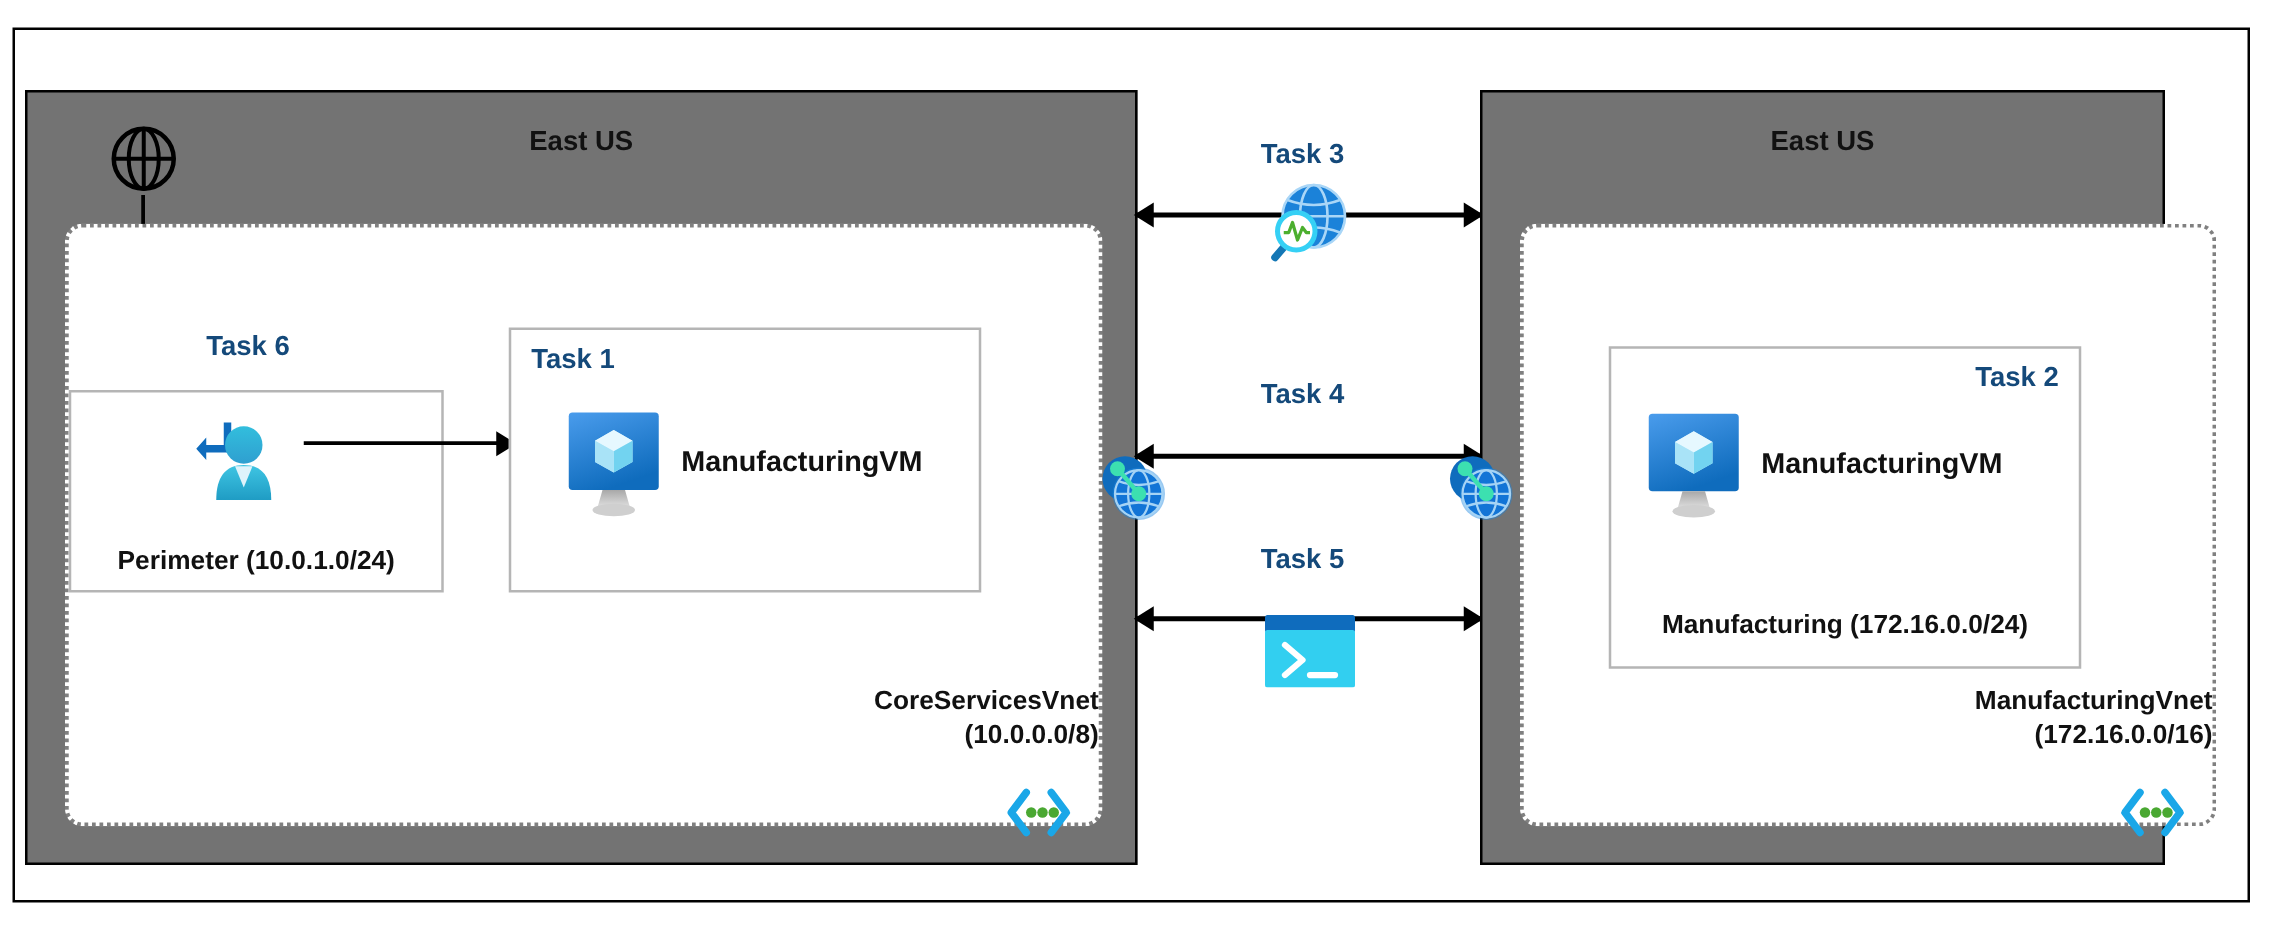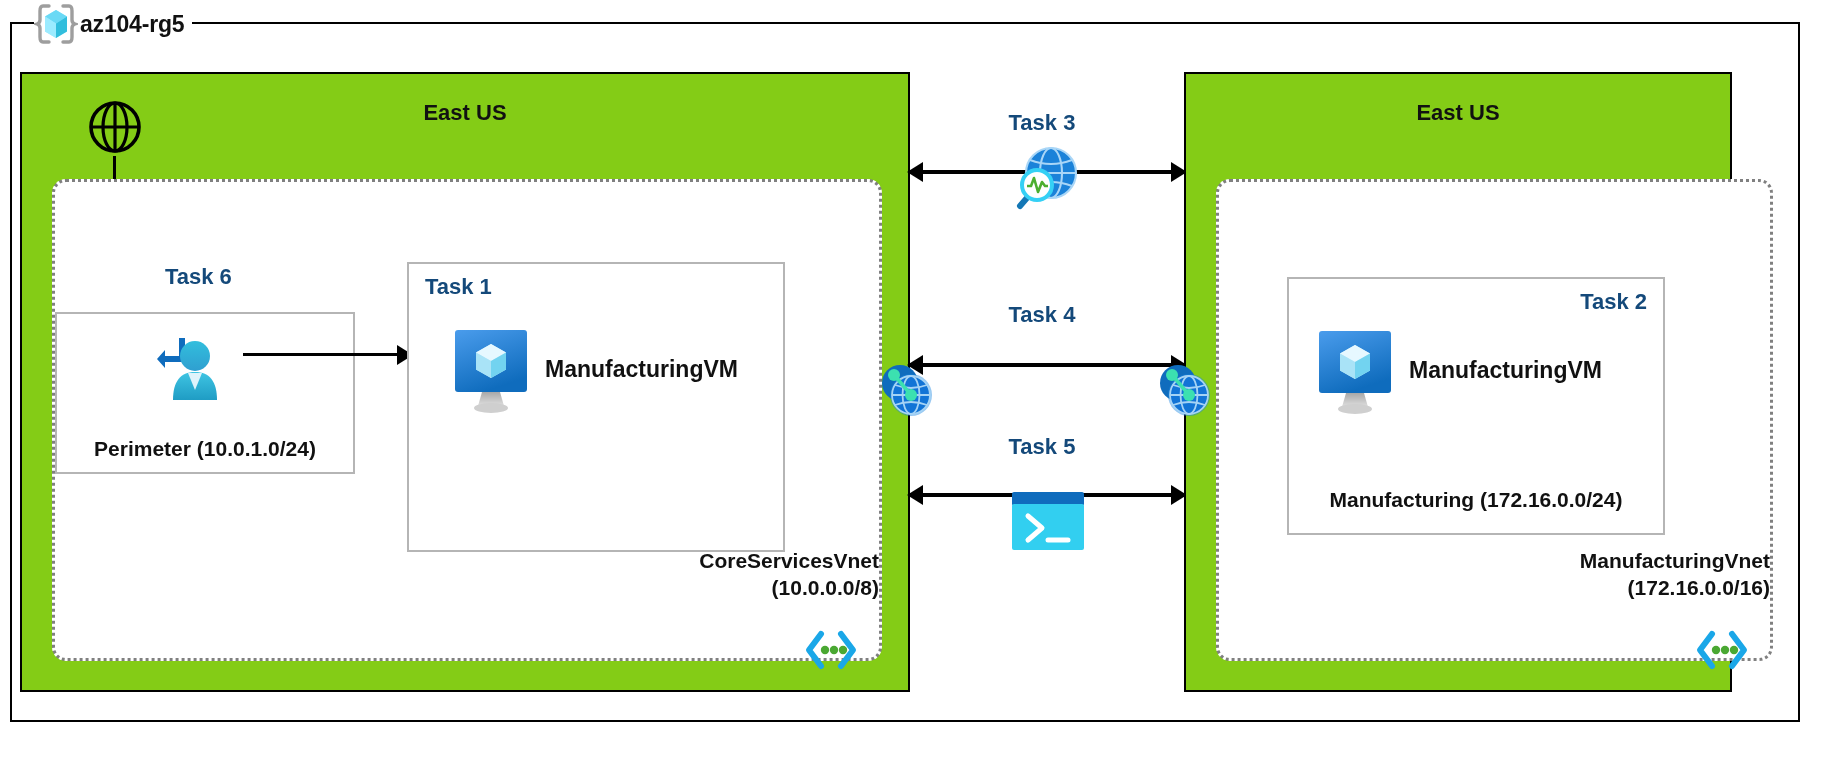--- a/index.html
+++ b/index.html
@@ -29,21 +29,21 @@
   }
   .rg-icon { width: 44px; height: 44px; position: relative; flex: 0 0 auto; }
   .rg-title {
     font-size: 23px; font-weight: bold; color: #111111;
     letter-spacing: -0.2px; margin-left: 2px; white-space: nowrap;
   }
 
   
   .region {
     position: absolute;
-    background: #84cc16;
+    background: #737373;
     border: 2px solid #000000;
   }
   .region.left  { left: 8px;   top: 48px; width: 890px; height: 620px; }
   .region.right { left: 1172px; top: 48px; width: 548px; height: 620px; }
   .region-title {
     position: absolute; left: 0; right: 0; top: 26px;
     text-align: center;
     font-size: 22px; font-weight: bold; color: #111111;
   }
 
@@ -75,21 +75,21 @@
     width: 52px; height: 44px;
   }
 
   
   .subnet {
     position: absolute;
     background: #ffffff;
     border: 2px solid #b5b5b5;
   }
   .subnet.perimeter { left: 0;  top: 130px; width: 300px; height: 162px; }
-  .subnet.core      { left: 352px; top: 80px;  width: 378px; height: 290px; }
+  .subnet.core      { left: 352px; top: 80px;  width: 378px; height: 212px; }
   .subnet.manuf     { left: 68px;  top: 95px;  width: 378px; height: 258px; }
   .subnet-label {
     position: absolute; left: 0; right: 0;
     text-align: center; line-height: 1.3;
     font-size: 21px; font-weight: bold; color: #111111;
   }
   .subnet.perimeter .subnet-label { bottom: 10px; }
   .subnet.core  .subnet-label { bottom: 22px; }
   .subnet.manuf .subnet-label { bottom: 20px; }
 
@@ -162,33 +162,20 @@
     border-top: 10px solid transparent;
     border-bottom: 10px solid transparent;
     border-left: 16px solid #000000;
   }
 </style>
 </head>
 <body>
 
 <div class="rg-container">
 
-  <div class="rg-header">
-    <span class="rg-icon">
-      <svg viewBox="0 0 44 44" width="44" height="44">
-        <path d="M15 4 L9 4 Q6 4 6 9 L6 18 Q6 21 3 22 Q6 23 6 26 L6 35 Q6 40 9 40 L15 40" fill="none" stroke="#9e9e9e" stroke-width="3.4" stroke-linecap="round"></path>
-        <path d="M29 4 L35 4 Q38 4 38 9 L38 18 Q38 21 41 22 Q38 23 38 26 L38 35 Q38 40 35 40 L29 40" fill="none" stroke="#9e9e9e" stroke-width="3.4" stroke-linecap="round"></path>
-        <polygon points="22,8 33,14.5 33,29.5 22,36 11,29.5 11,14.5" fill="#9cebff"></polygon>
-        <polygon points="22,8 33,14.5 22,21.5 11,14.5" fill="#6ad9f5"></polygon>
-        <polygon points="22,21.5 33,14.5 33,29.5 22,36" fill="#32bedd"></polygon>
-        <polygon points="22,21.5 11,14.5 11,29.5 22,36" fill="#9cebff"></polygon>
-      </svg>
-    </span>
-    <span class="rg-title">az104-rg5</span>
-  </div>
 
   <div class="region left">
     <div class="region-title">East US</div>
 
     <span class="globe-internet">
       <svg viewBox="0 0 56 56" width="56" height="56">
         <circle cx="28" cy="28" r="24" fill="none" stroke="#000" stroke-width="3.6"></circle>
         <line x1="28" y1="4" x2="28" y2="52" stroke="#000" stroke-width="3.2"></line>
         <line x1="4" y1="28" x2="52" y2="28" stroke="#000" stroke-width="3.2"></line>
         <ellipse cx="28" cy="28" rx="12" ry="24" fill="none" stroke="#000" stroke-width="3.2"></ellipse>

